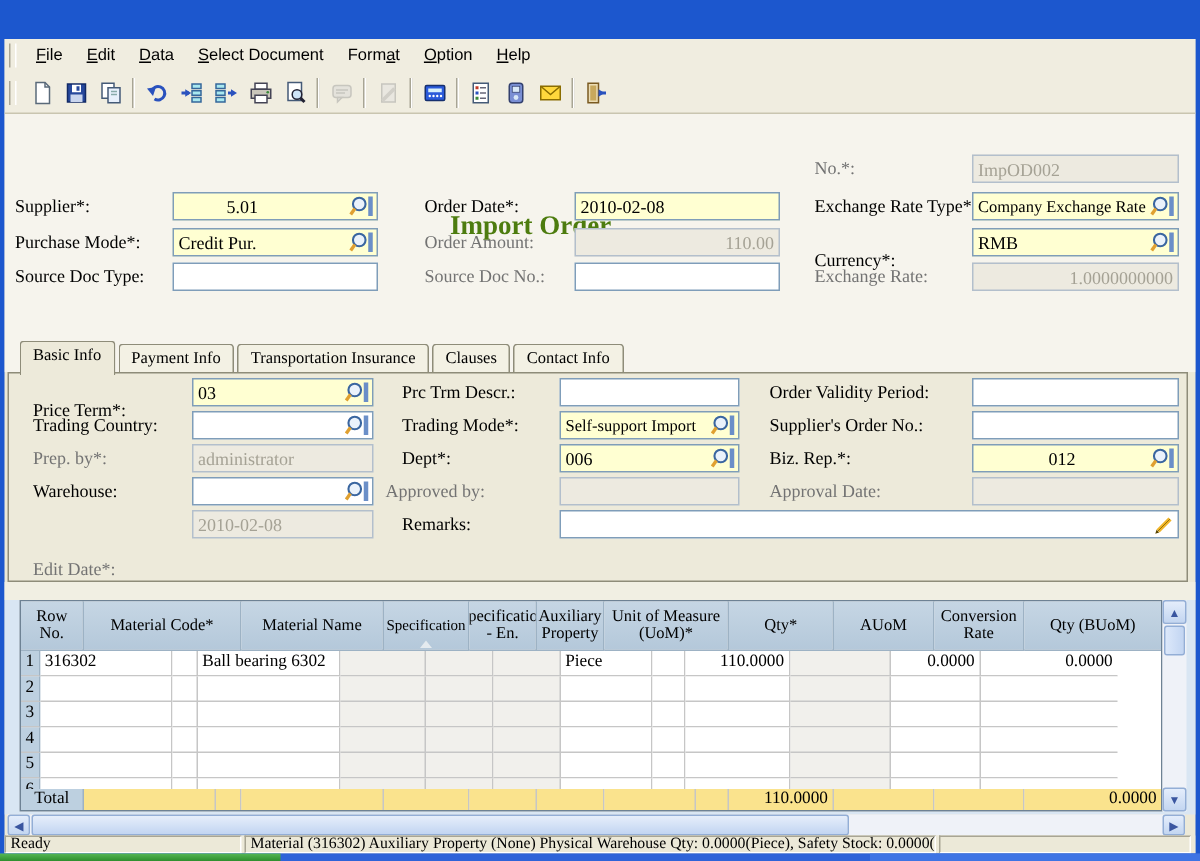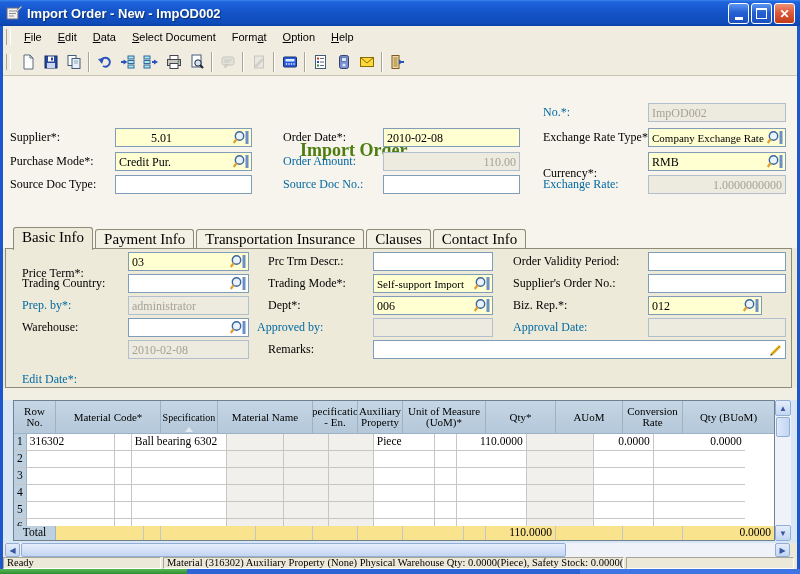--- a/index.html
+++ b/index.html
@@ -26,34 +26,34 @@
   .toolbar{position:absolute;left:0;top:22px;width:794px;height:27px;background:#F0EDE0;
     border-bottom:1px solid #C9C5B0;display:flex;align-items:center;}
   .tbtn{width:23px;height:22px;display:flex;align-items:center;justify-content:center;}
   .tbtn.dis{opacity:.45;filter:grayscale(1);}
   .tsep{width:1px;height:20px;background:#A8A594;border-right:1px solid #fff;margin:0 3px;}
   
   .formarea{position:absolute;left:0;top:50px;width:794px;height:172px;background:#F6F4ED;}
   .formtitle{position:absolute;left:297px;top:64px;width:200px;text-align:left;
     font-family:"Liberation Serif",serif;font-weight:bold;font-size:18px;color:#4d7c0f;}
   .lbl{position:absolute;height:19px;line-height:19px;font-family:"Liberation Serif",serif;font-size:12px;color:#000;white-space:nowrap;}
-  .lbl.dis{color:#0369a1;}
+  .lbl.dis{color:#737373;}
   .fld{position:absolute;height:19px;box-sizing:border-box;border:1px solid #7F9DB9;background:#fff;
     font-family:"Liberation Serif",serif;font-size:12px;line-height:16px;padding:1px 3px;white-space:nowrap;overflow:hidden;}
   .fld.req{background:#FFFFD2;}
   .fld.dis{background:#EDEAE0;border-color:#B3BFCC;color:#A5A295;}
   .fld.num{text-align:right;font-family:Liberation Serif, serif;}
   .fld.hasmag{padding-right:21px;}
   .mag{position:absolute;right:1px;top:1px;width:18px;height:15px;}
   .pencilbtn{position:absolute;right:1px;top:1px;width:16px;height:15px;}
   
   .tabstrip{position:absolute;left:2px;top:200px;height:23px;display:flex;align-items:flex-end;padding-left:8px;}
   .tab{height:20px;line-height:19px;box-sizing:border-box;padding:0 8px;margin-right:2px;
     border:1px solid #8E8C79;border-bottom:none;border-radius:3px 3px 0 0;background:#F3F1E4;
-    font-family:"Liberation Serif",serif;font-size:15px;position:relative;z-index:1;}
+    font-family:"Liberation Serif",serif;font-size:11px;position:relative;z-index:1;}
   .tab.active{height:23px;background:#EDEADA;z-index:3;margin-bottom:-1px;}
   .tabbox{position:absolute;left:2px;top:222px;width:787px;height:140px;box-sizing:border-box;
     border:1px solid #8E8C79;background:#EDEADA;z-index:2;}
   
   .tablesec{position:absolute;left:0;top:362px;width:794px;height:155px;background:#D9E6F3;}
   .tablesec .topstrip{position:absolute;left:0;top:0;width:794px;height:12px;background:#F1EFE3;}
   .tbl{position:absolute;left:10px;top:374px;width:762px;height:141px;box-sizing:border-box;
     border:1px solid #6E8294;background:#fff;z-index:4;font-family:"Liberation Serif",serif;}
   .hrow{display:flex;height:33px;}
   .th{box-sizing:border-box;border-right:1px solid #9DB2C4;border-bottom:1px solid #9DB2C4;
@@ -99,41 +99,20 @@
   .taskbar .start{position:absolute;left:0;top:0;width:187px;height:5px;
     background:linear-gradient(180deg,#55B755,#2E8F2E);}
   .taskbar .seg{position:absolute;left:580px;top:0;width:220px;height:5px;background:#3E74E4;}
   svg{display:block;}
 </style>
 </head>
 <body>
 
 <div id="root">
 
-  <div class="titlebar">
-    <span class="appicon">
-      <svg width="16" height="16" viewBox="0 0 16 16">
-        <rect x="1" y="3" width="11" height="11" fill="#F4F1E4" stroke="#6A6A88"></rect>
-        <line x1="3" y1="6" x2="10" y2="6" stroke="#8A8AA8"></line>
-        <line x1="3" y1="8.5" x2="10" y2="8.5" stroke="#8A8AA8"></line>
-        <line x1="3" y1="11" x2="8" y2="11" stroke="#8A8AA8"></line>
-        <polygon points="10,6 15,1 16,2 11,7" fill="#D8D2C0" stroke="#6A6A88" stroke-width="0.5"></polygon>
-      </svg>
-    </span>
-    <span class="titletext">Import Order - New - ImpOD002</span>
-    <span class="winbtns">
-      <span class="wbtn">
-          <span class="mingl"></span>
-        </span>
-      <span class="wbtn">
-          <span class="restgl"></span>
-        </span>
-      <span class="wbtn close">✕</span>
-    </span>
-  </div>
 
   <div class="client">
 
     <div class="menubar">
       <span class="grip"></span>
       <span class="menuitem"><u>F</u>ile</span>
       <span class="menuitem"><u>E</u>dit</span>
       <span class="menuitem"><u>D</u>ata</span>
       <span class="menuitem"><u>S</u>elect Document</span>
       <span class="menuitem">Form<u>a</u>t</span>
@@ -389,21 +368,21 @@
       <span>006</span>
       <span class="mag">
           <svg width="18" height="15" viewBox="0 0 18 15">
             <rect x="13.5" y="1" width="3" height="13" fill="#6B8FC8"></rect>
             <circle cx="7.5" cy="6" r="4.2" fill="#EAF2FB" stroke="#3A66A0" stroke-width="1.4"></circle>
             <line x1="4.6" y1="9" x2="1.8" y2="13" stroke="#E0A030" stroke-width="2.2"></line>
           </svg>
         </span>
     </div>
     <span class="lbl" style="left:510px;top:270px;z-index:3;">Biz. Rep.*:</span>
-    <div class="fld req hasmag" style="left:645px;top:270px;width:114px;z-index:3;">
+    <div class="fld req hasmag" style="left:645px;top:270px;width:138px;z-index:3;text-align:center;">
       <span>012</span>
       <span class="mag">
           <svg width="18" height="15" viewBox="0 0 18 15">
             <rect x="13.5" y="1" width="3" height="13" fill="#6B8FC8"></rect>
             <circle cx="7.5" cy="6" r="4.2" fill="#EAF2FB" stroke="#3A66A0" stroke-width="1.4"></circle>
             <line x1="4.6" y1="9" x2="1.8" y2="13" stroke="#E0A030" stroke-width="2.2"></line>
           </svg>
         </span>
     </div>
 
@@ -438,25 +417,25 @@
     </div>
 
     <div class="tablesec">
       <div class="topstrip"></div>
     </div>
 
     <div class="tbl">
       <div class="hrow">
         <div class="th w-rn">Row No.</div>
         <div class="th w-mch">Material Code*</div>
+        <div class="th w-mn">Material Name</div>
         <div class="th w-sp" style="font-size:10px;">
             <span>Specification</span>
             <span class="sorttri"></span>
           </div>
-        <div class="th w-mn">Material Name</div>
         <div class="th w-se">Specification - En.</div>
         <div class="th w-ax">Auxiliary Property</div>
         <div class="th w-umh">Unit of Measure (UoM)*</div>
         <div class="th w-qt">Qty*</div>
         <div class="th w-au">AUoM</div>
         <div class="th w-cv">Conversion Rate</div>
         <div class="th w-qb" style="border-right:none;">Qty (BUoM)</div>
       </div>
       <div class="rowswrap">
         <div class="trow">

